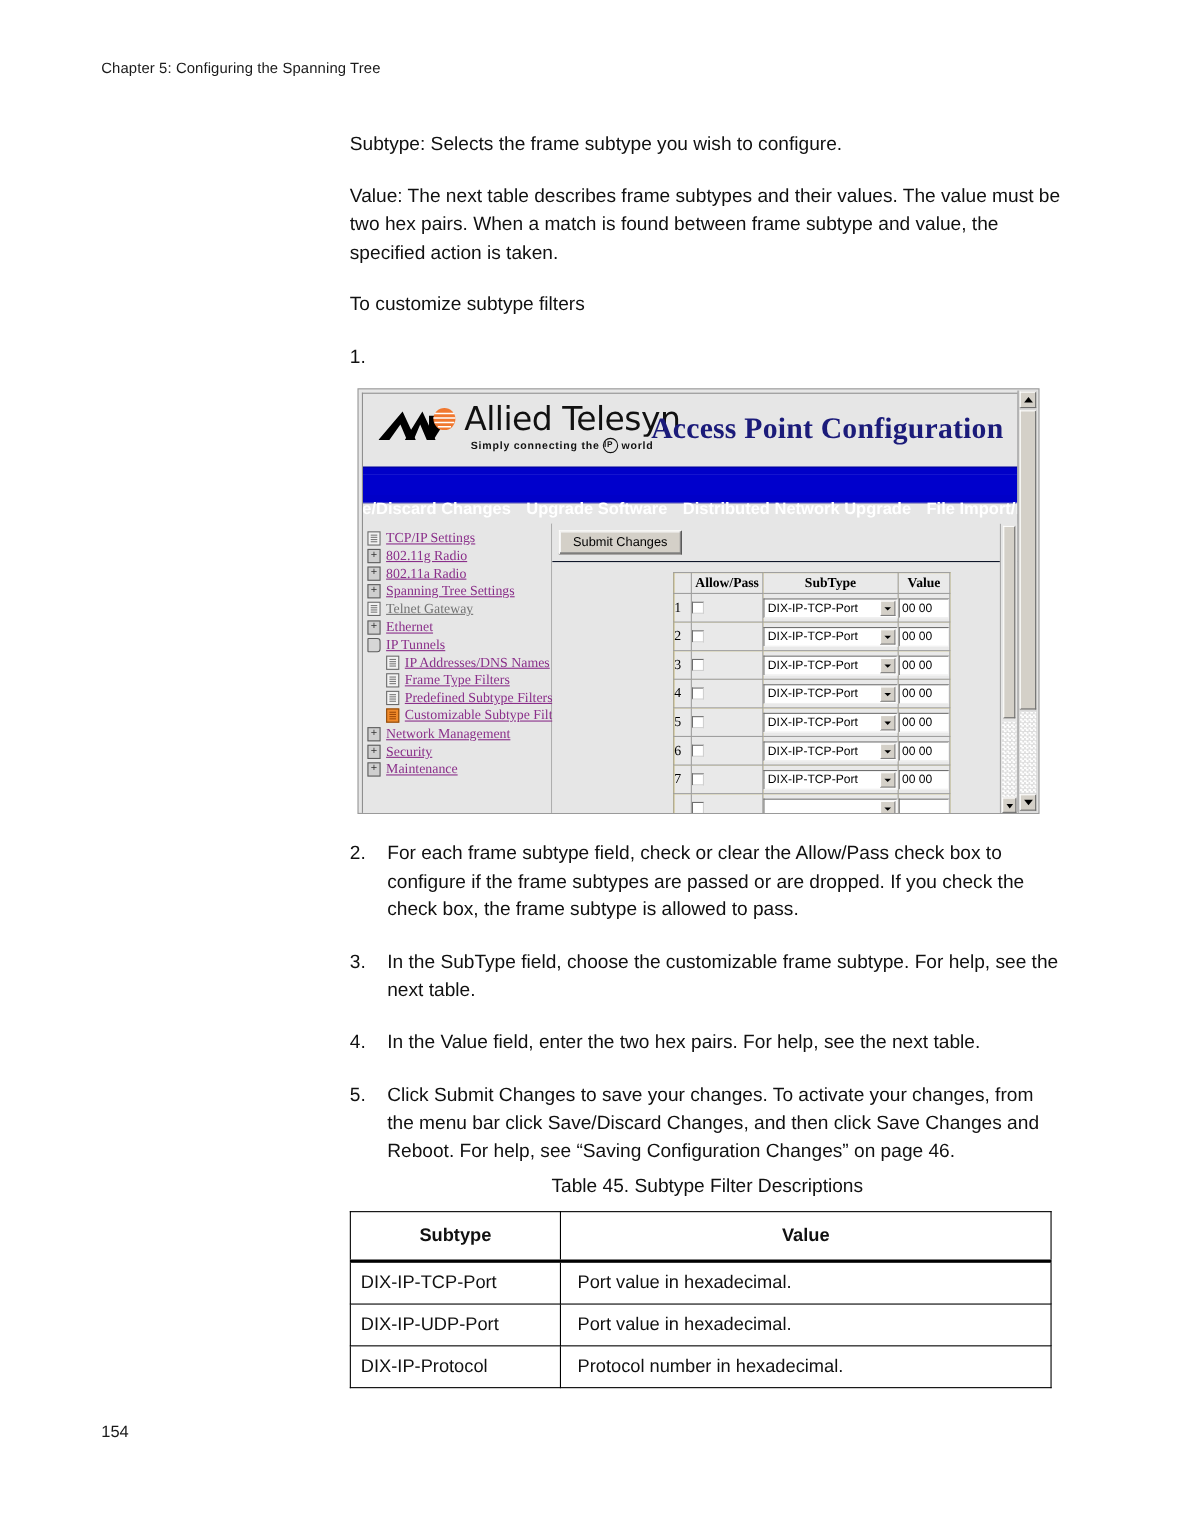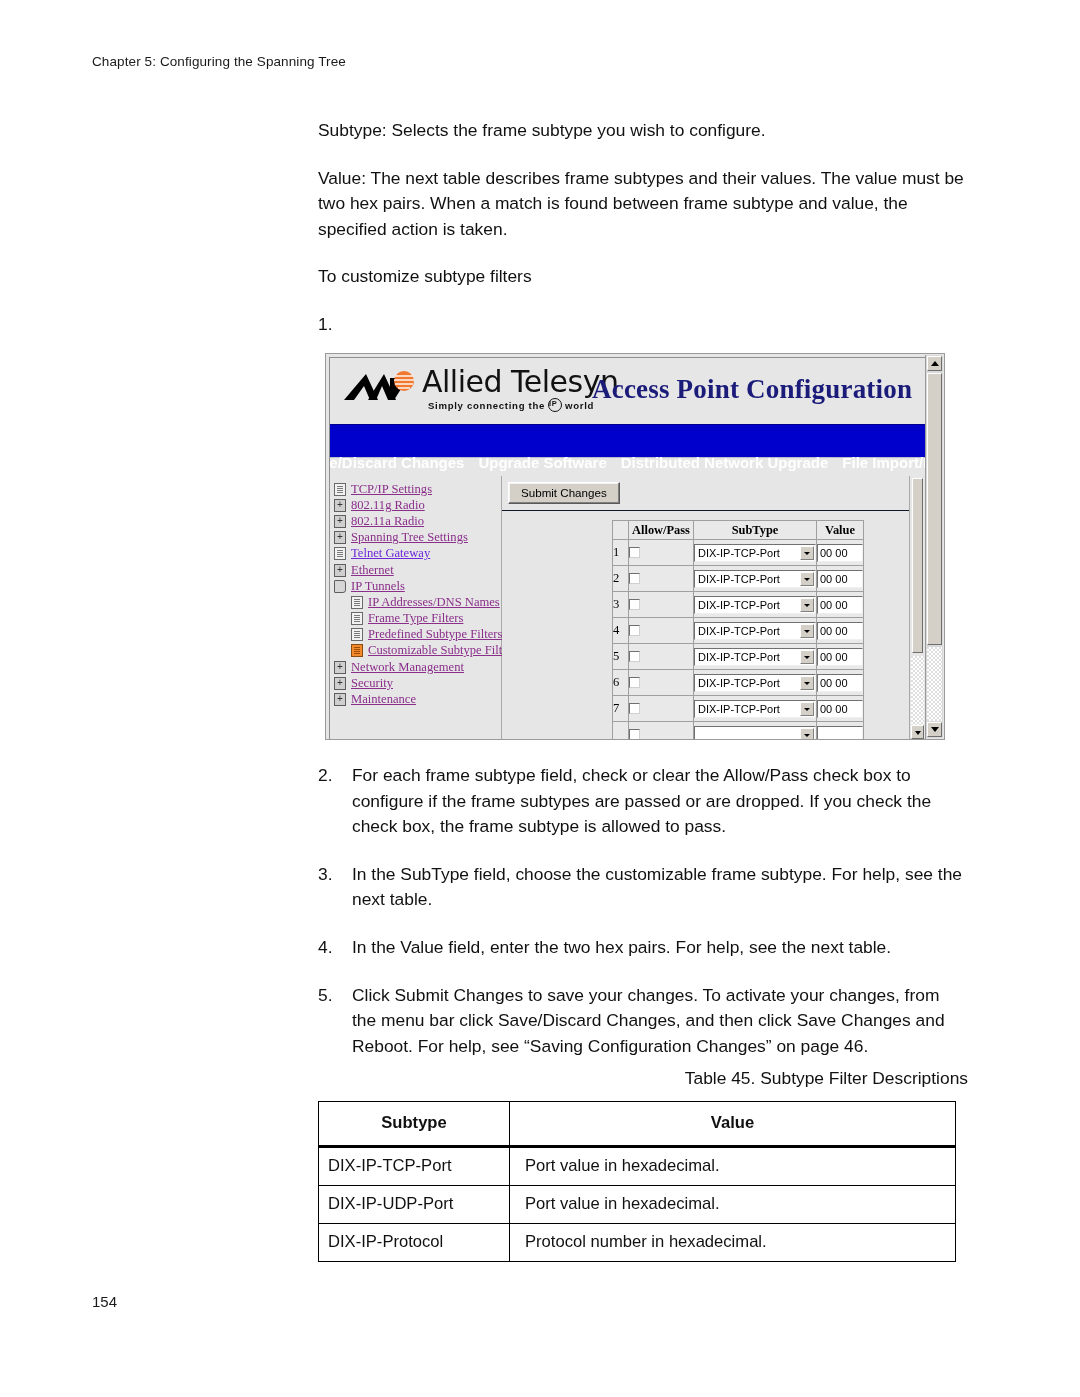--- a/index.html
+++ b/index.html
@@ -221,21 +221,21 @@
     height: 16.2px;
     white-space: nowrap;
   }
   .nav-item .lbl {
     font-family: "Liberation Serif", serif;
     font-size: 12.6px;
     color: #8a2f8a;
     text-decoration: underline;
     line-height: 13px;
   }
-  .nav-item.blue .lbl { color: #6d28d9; }
+  .nav-item.blue .lbl { color: #737373; }
   .nav-item.indent { padding-left: 17px; }
 
   .ico {
     width: 12px; height: 13px;
     flex: 0 0 12px;
     position: relative;
     box-sizing: border-box;
     border: 1px solid #6a6a6a;
     background: #dcdcdc;
   }
@@ -483,21 +483,21 @@
     background:
       repeating-conic-gradient(#ffffff 0% 25%, #dedede 0% 50%) 0 0 / 4px 4px;
   }
 
   
   .tbl-caption {
     position: absolute;
     left: 318px;
     top: 1068px;
     width: 650px;
-    text-align: right;
+    text-align: center;
     font-size: 17.4px;
     color: #111;
   }
   table.doc-table {
     position: absolute;
     left: 318px;
     top: 1101px;
     width: 638px;
     border-collapse: collapse;
     font-size: 16.6px;

